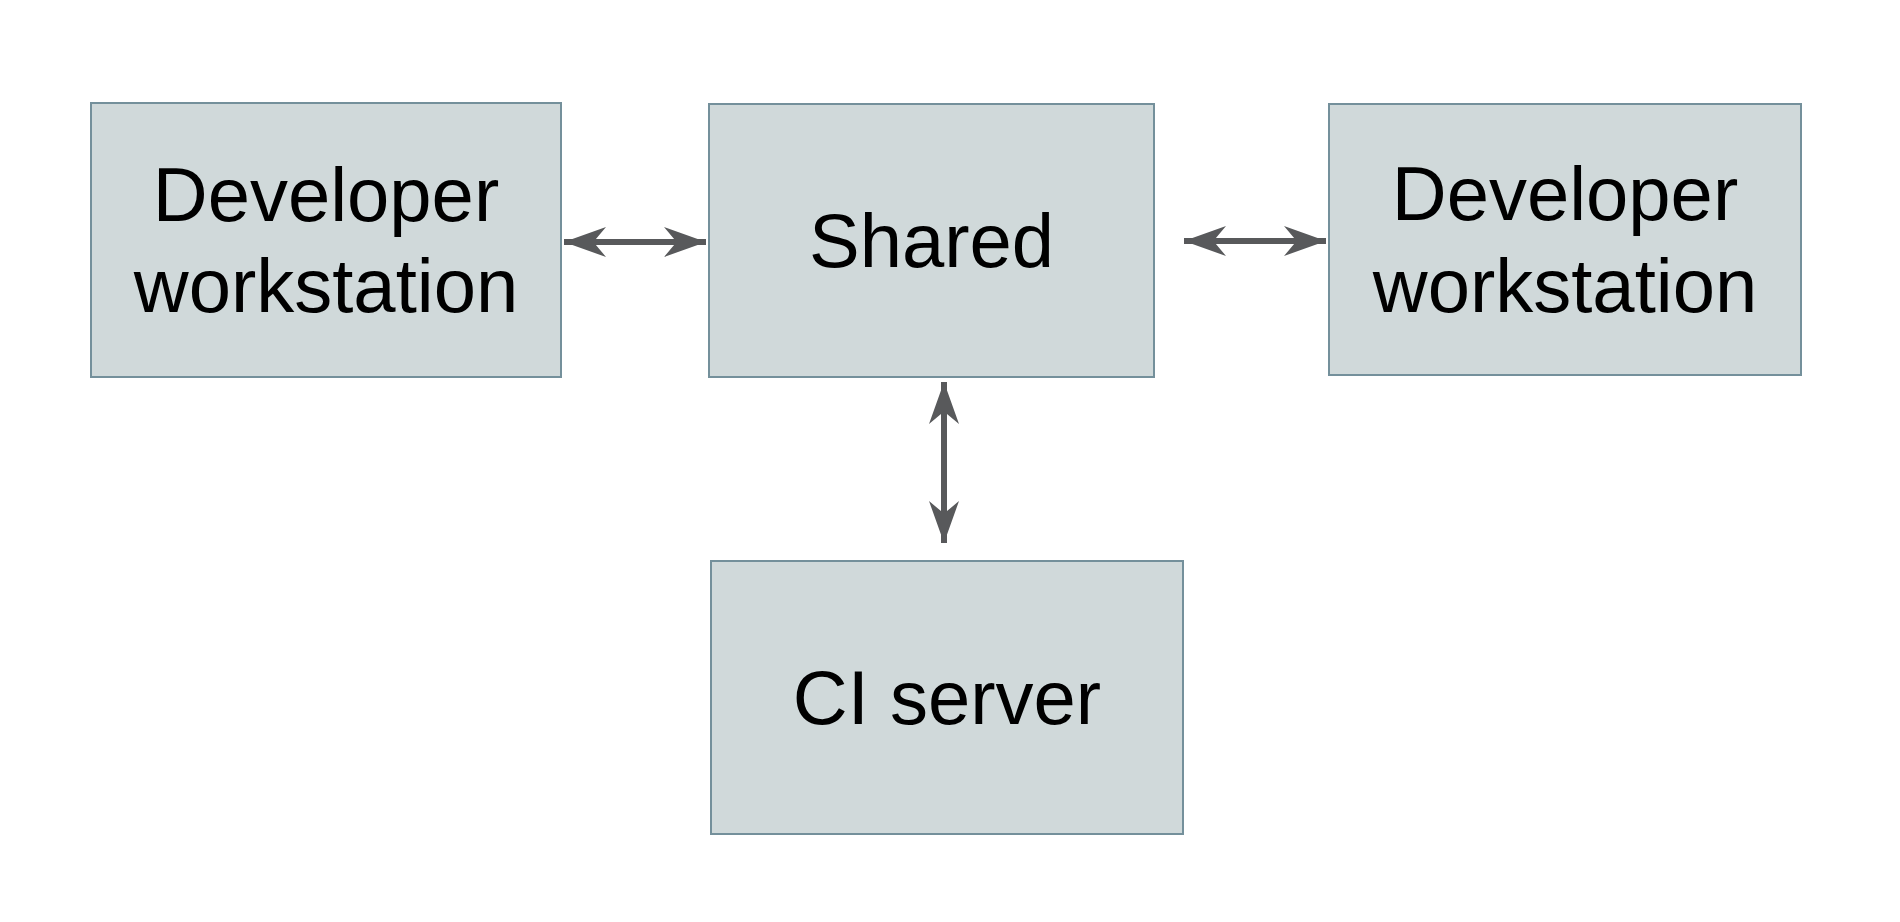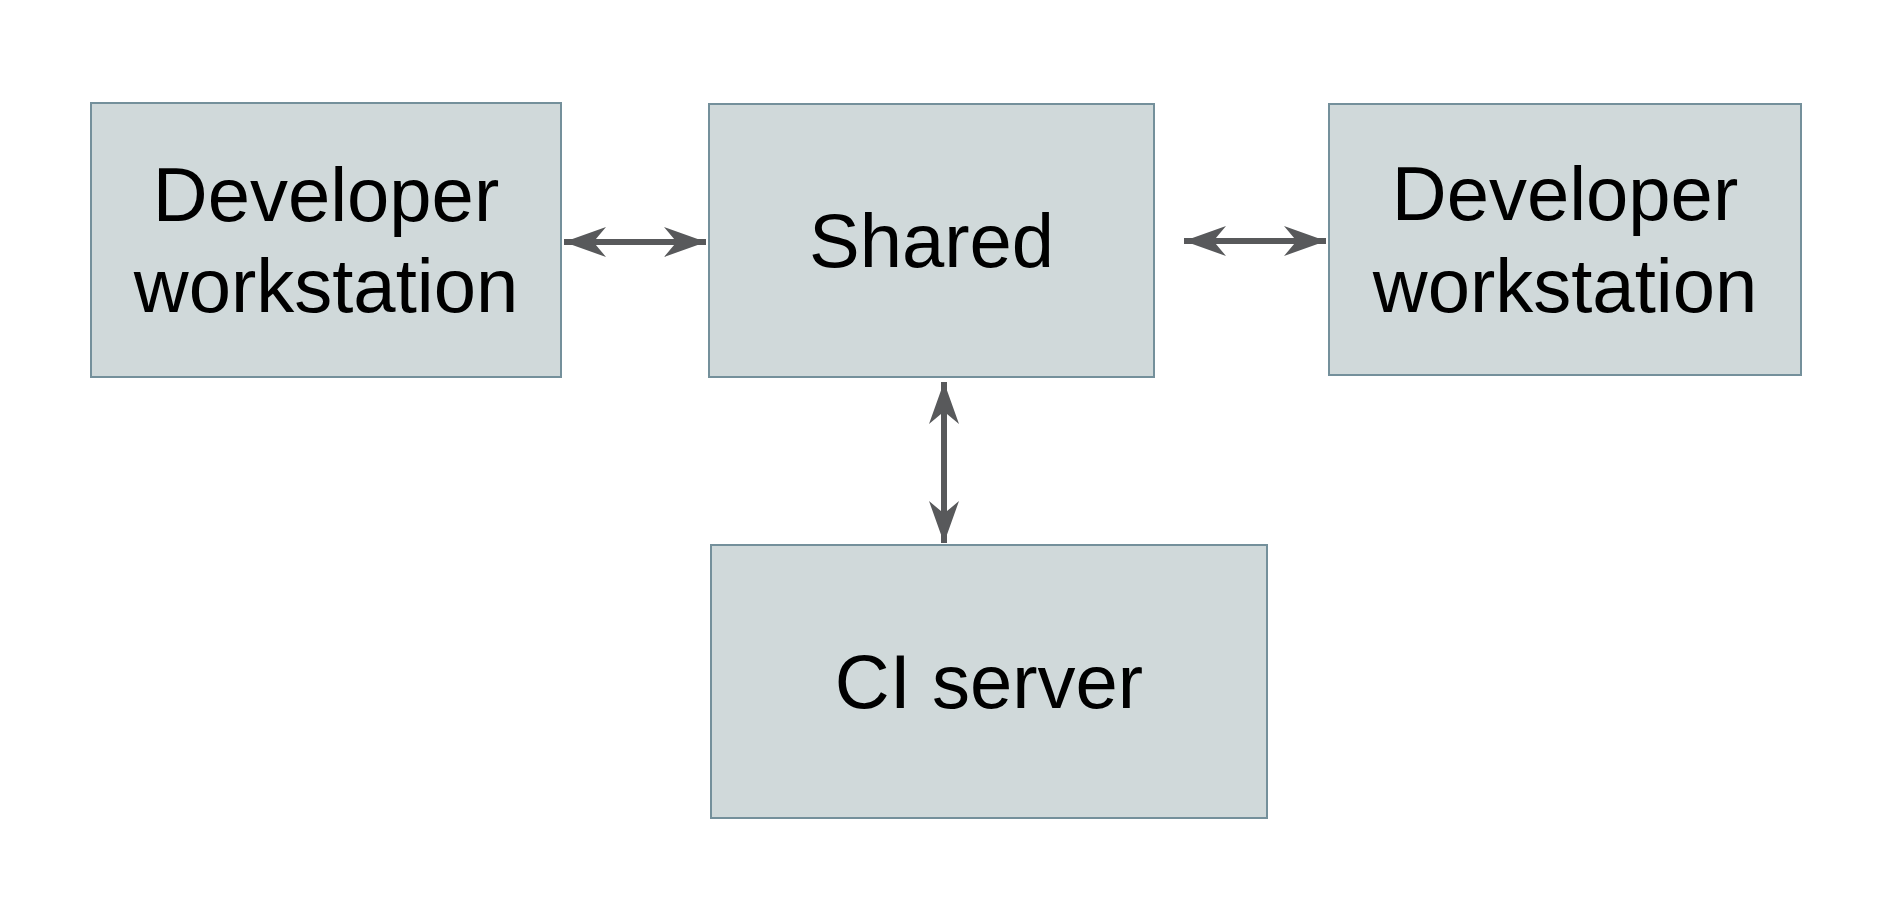--- a/index.html
+++ b/index.html
@@ -45,21 +45,21 @@
     font-size: 76px;
     line-height: 1.2;
     font-weight: 400;
     white-space: nowrap;
   }
   .node-label .line { display: block; }
   .node-label .line:empty { display: none; }
   #node-dev-left   { left: 90px;   top: 102px; width: 472px; height: 276px; }
   #node-cache      { left: 708px;  top: 103px; width: 447px; height: 275px; }
   #node-dev-right  { left: 1328px; top: 103px; width: 474px; height: 273px; }
-  #node-ci-server  { left: 710px;  top: 544px; width: 558px; height: 275px; }
+  #node-ci-server  { left: 710px;  top: 560px; width: 474px; height: 275px; }
 </style>
 </head>
 <body>
 
 <div class="canvas">
 
   <svg class="edges" viewBox="0 0 1900 922" xmlns="http://www.w3.org/2000/svg">
     <defs>
       <marker id="barb" viewBox="0 0 14 10" refX="14" refY="5" markerWidth="7" markerHeight="5.5" orient="auto-start-reverse" markerUnits="strokeWidth">
         <path class="arrowhead-path" d="M0,0 L14,5 L0,10 L4.2,5 Z"></path>

